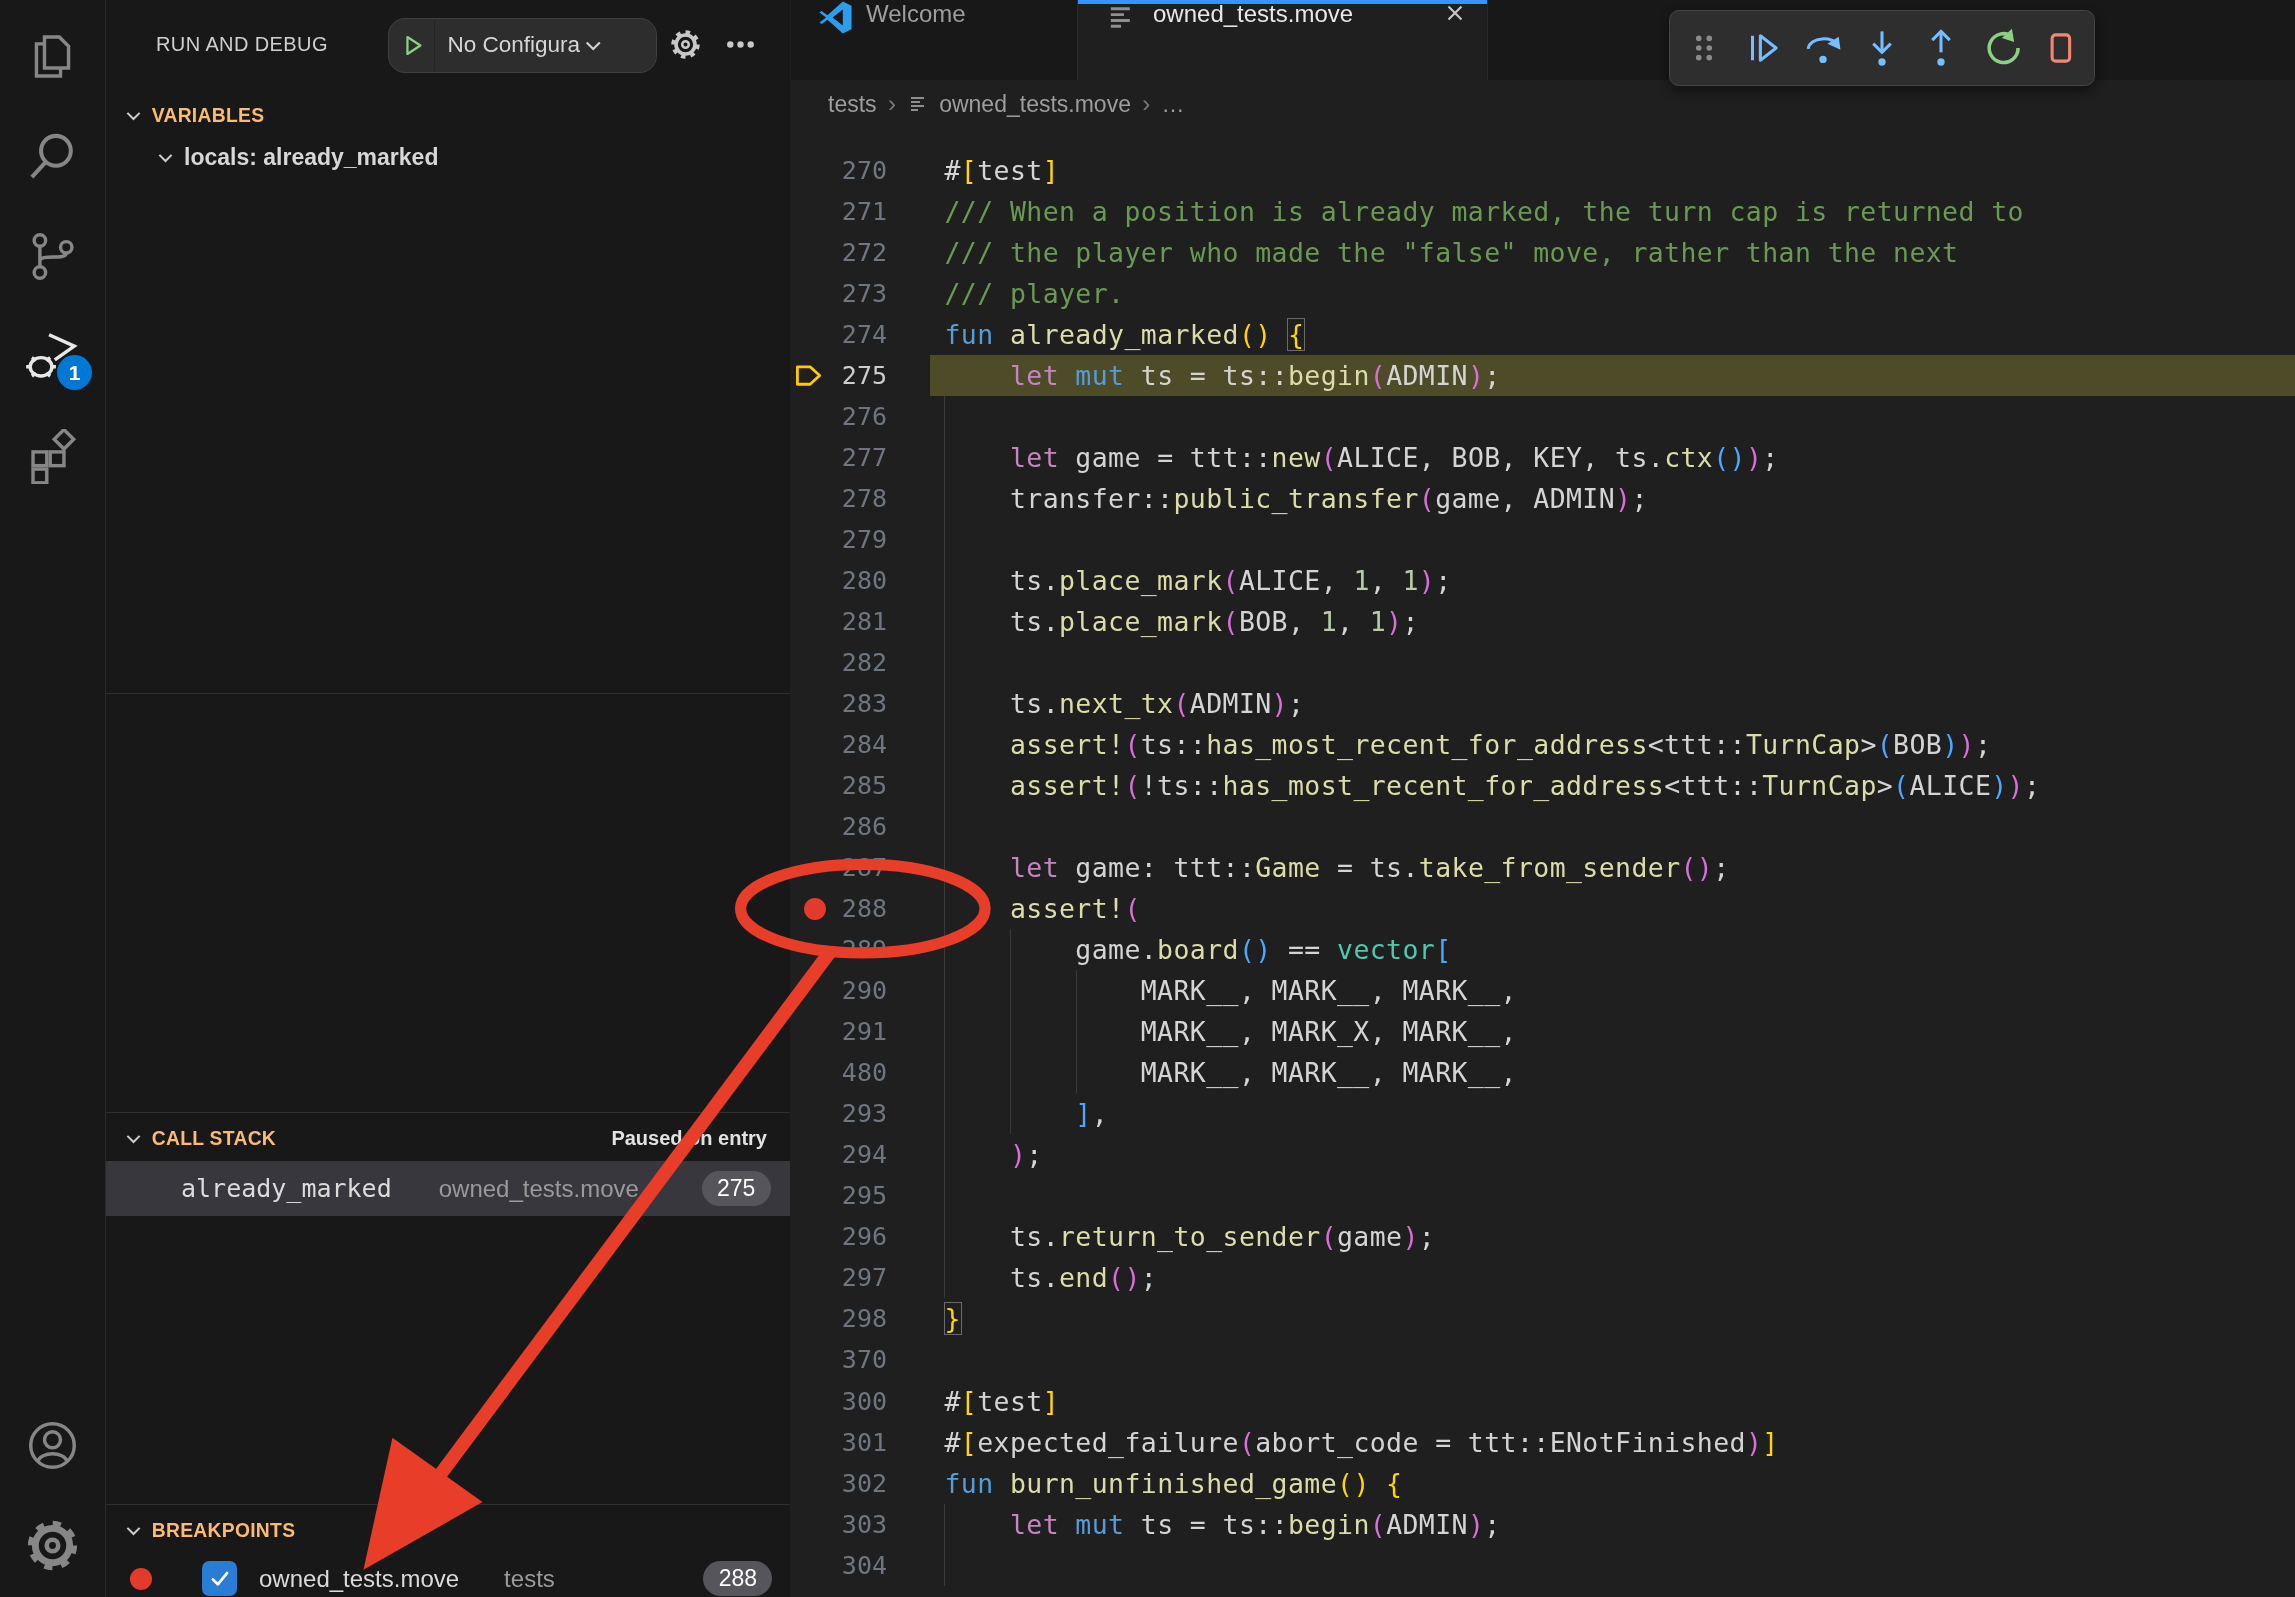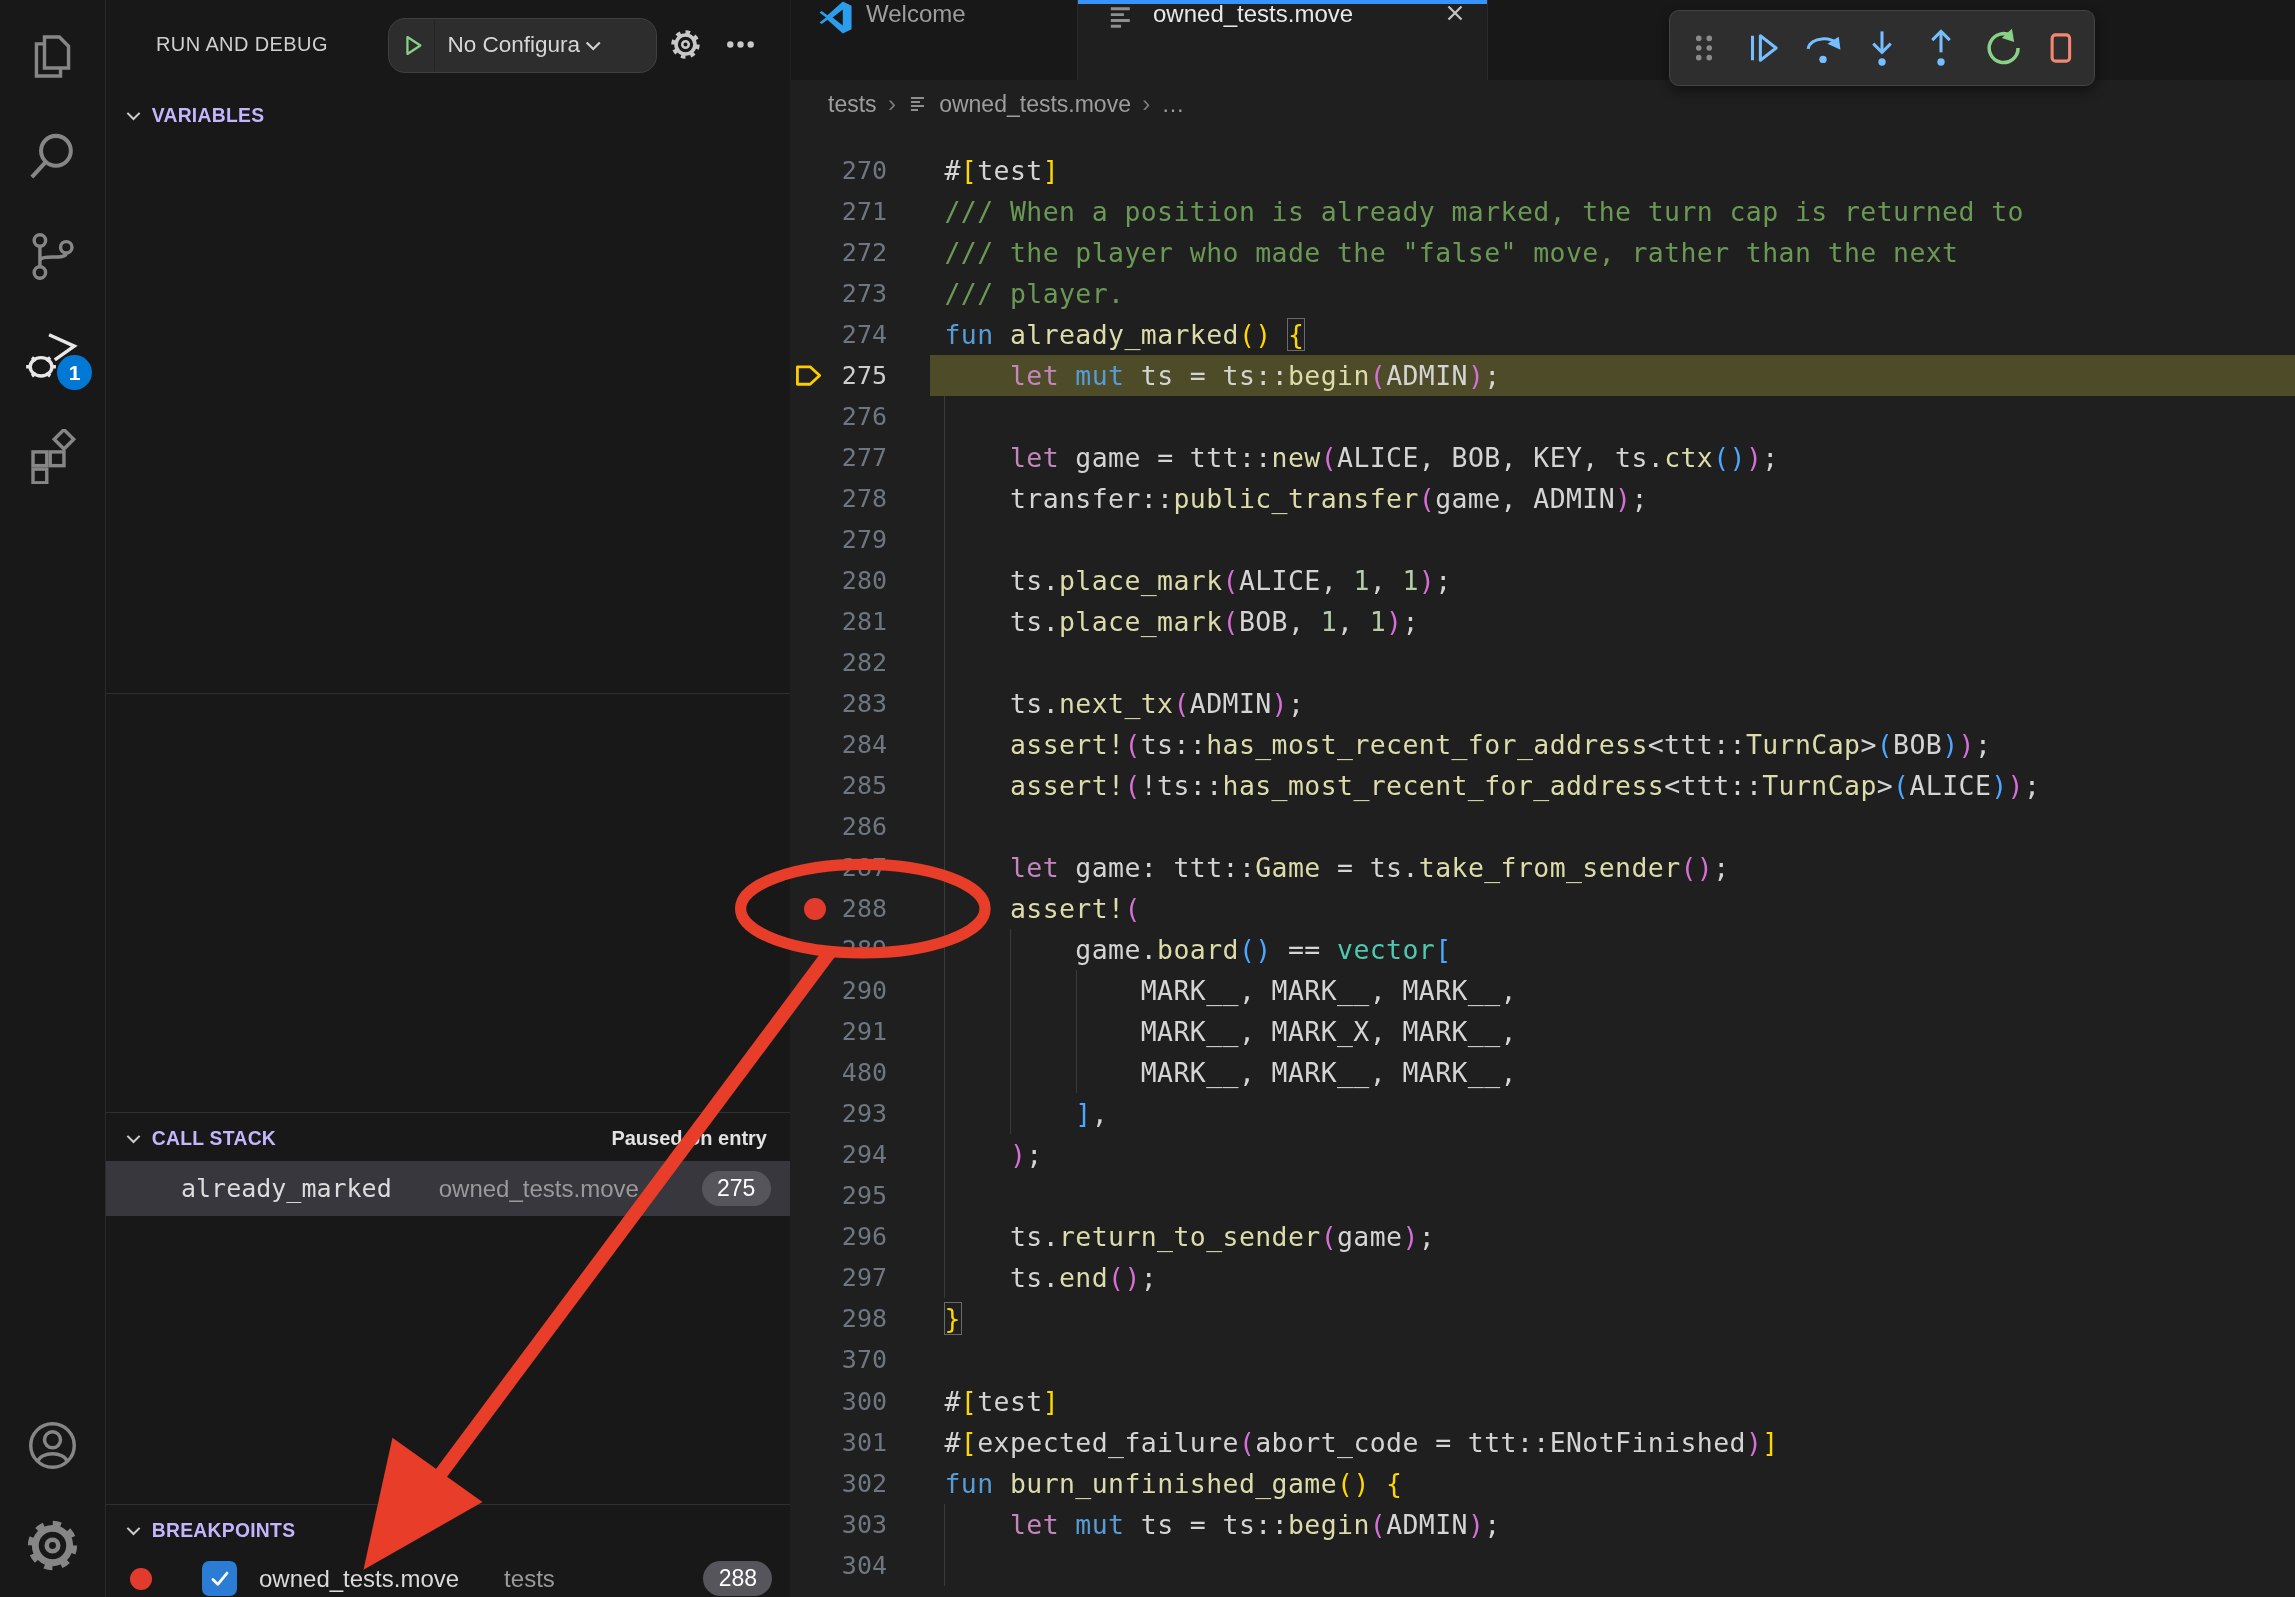--- a/index.html
+++ b/index.html
@@ -33,21 +33,21 @@
   .config-chev{margin-left:1.6px;width:22.5px;height:22.5px;color:#d0d0d0;}
   .config-chev svg{width:22.5px;height:22.5px;}
   .hdr-icon{position:absolute;top:26.5px;width:35px;height:35px;color:#c8c8c8;cursor:pointer;}
   .hdr-icon svg{width:35px;height:35px;}
   #hdr-gear{left:563px;}
   #hdr-more{left:618px;}
 
   .sec-header{position:absolute;left:0;width:100%;height:47px;display:flex;align-items:center;cursor:pointer;}
   .sec-chev{width:21px;height:21px;margin-left:17.7px;color:#cccccc;flex:none;}
   .sec-chev svg{width:21px;height:21px;}
-  .sec-label{margin-left:8px;font-size:19.3px;font-weight:700;color:#c4b5fd;letter-spacing:0.3px;}
+  .sec-label{margin-left:8px;font-size:19.3px;font-weight:700;color:#fdba74;letter-spacing:0.3px;}
   .sec-divider{position:absolute;left:0;width:100%;height:0;border-top:0.8px solid #2f2f2f;}
   .sec-right{position:absolute;right:23px;font-size:20px;font-weight:700;color:#e2e2e2;}
 
   .tree-row{position:absolute;left:0;width:100%;display:flex;align-items:center;cursor:pointer;}
   .pill{background:var(--badge_bg);color:#fff;border-radius:21px;font-size:23px;
         padding:4px 15.3px;line-height:1.2;}
 
   #row-locals{top:135px;height:45px;}
   #row-locals .sec-chev{margin-left:50px;}
   #row-locals .lbl{margin-left:8px;font-size:23px;font-weight:600;color:#d7d7d7;}
@@ -234,20 +234,28 @@
     </div>
 
     <div class="sec-header" style="top:92px;">
       <span class="sec-chev">
           <svg viewBox="0 0 24 24" fill="none" stroke="currentColor" stroke-width="2.4">
             <path d="M5 9 L12 16 L19 9"></path>
           </svg>
         </span>
       <span class="sec-label">VARIABLES</span>
     </div>
+    <div class="tree-row" id="row-locals">
+      <span class="sec-chev">
+          <svg viewBox="0 0 24 24" fill="none" stroke="currentColor" stroke-width="2.4">
+            <path d="M5 9 L12 16 L19 9"></path>
+          </svg>
+        </span>
+      <span class="lbl">locals: already_marked</span>
+    </div>
 
     <div class="sec-divider" style="top:693px;"></div>
 
     <div class="sec-divider" style="top:1112px;"></div>
     <div class="sec-header" style="top:1115px;">
       <span class="sec-chev">
           <svg viewBox="0 0 24 24" fill="none" stroke="currentColor" stroke-width="2.4">
             <path d="M5 9 L12 16 L19 9"></path>
           </svg>
         </span>

